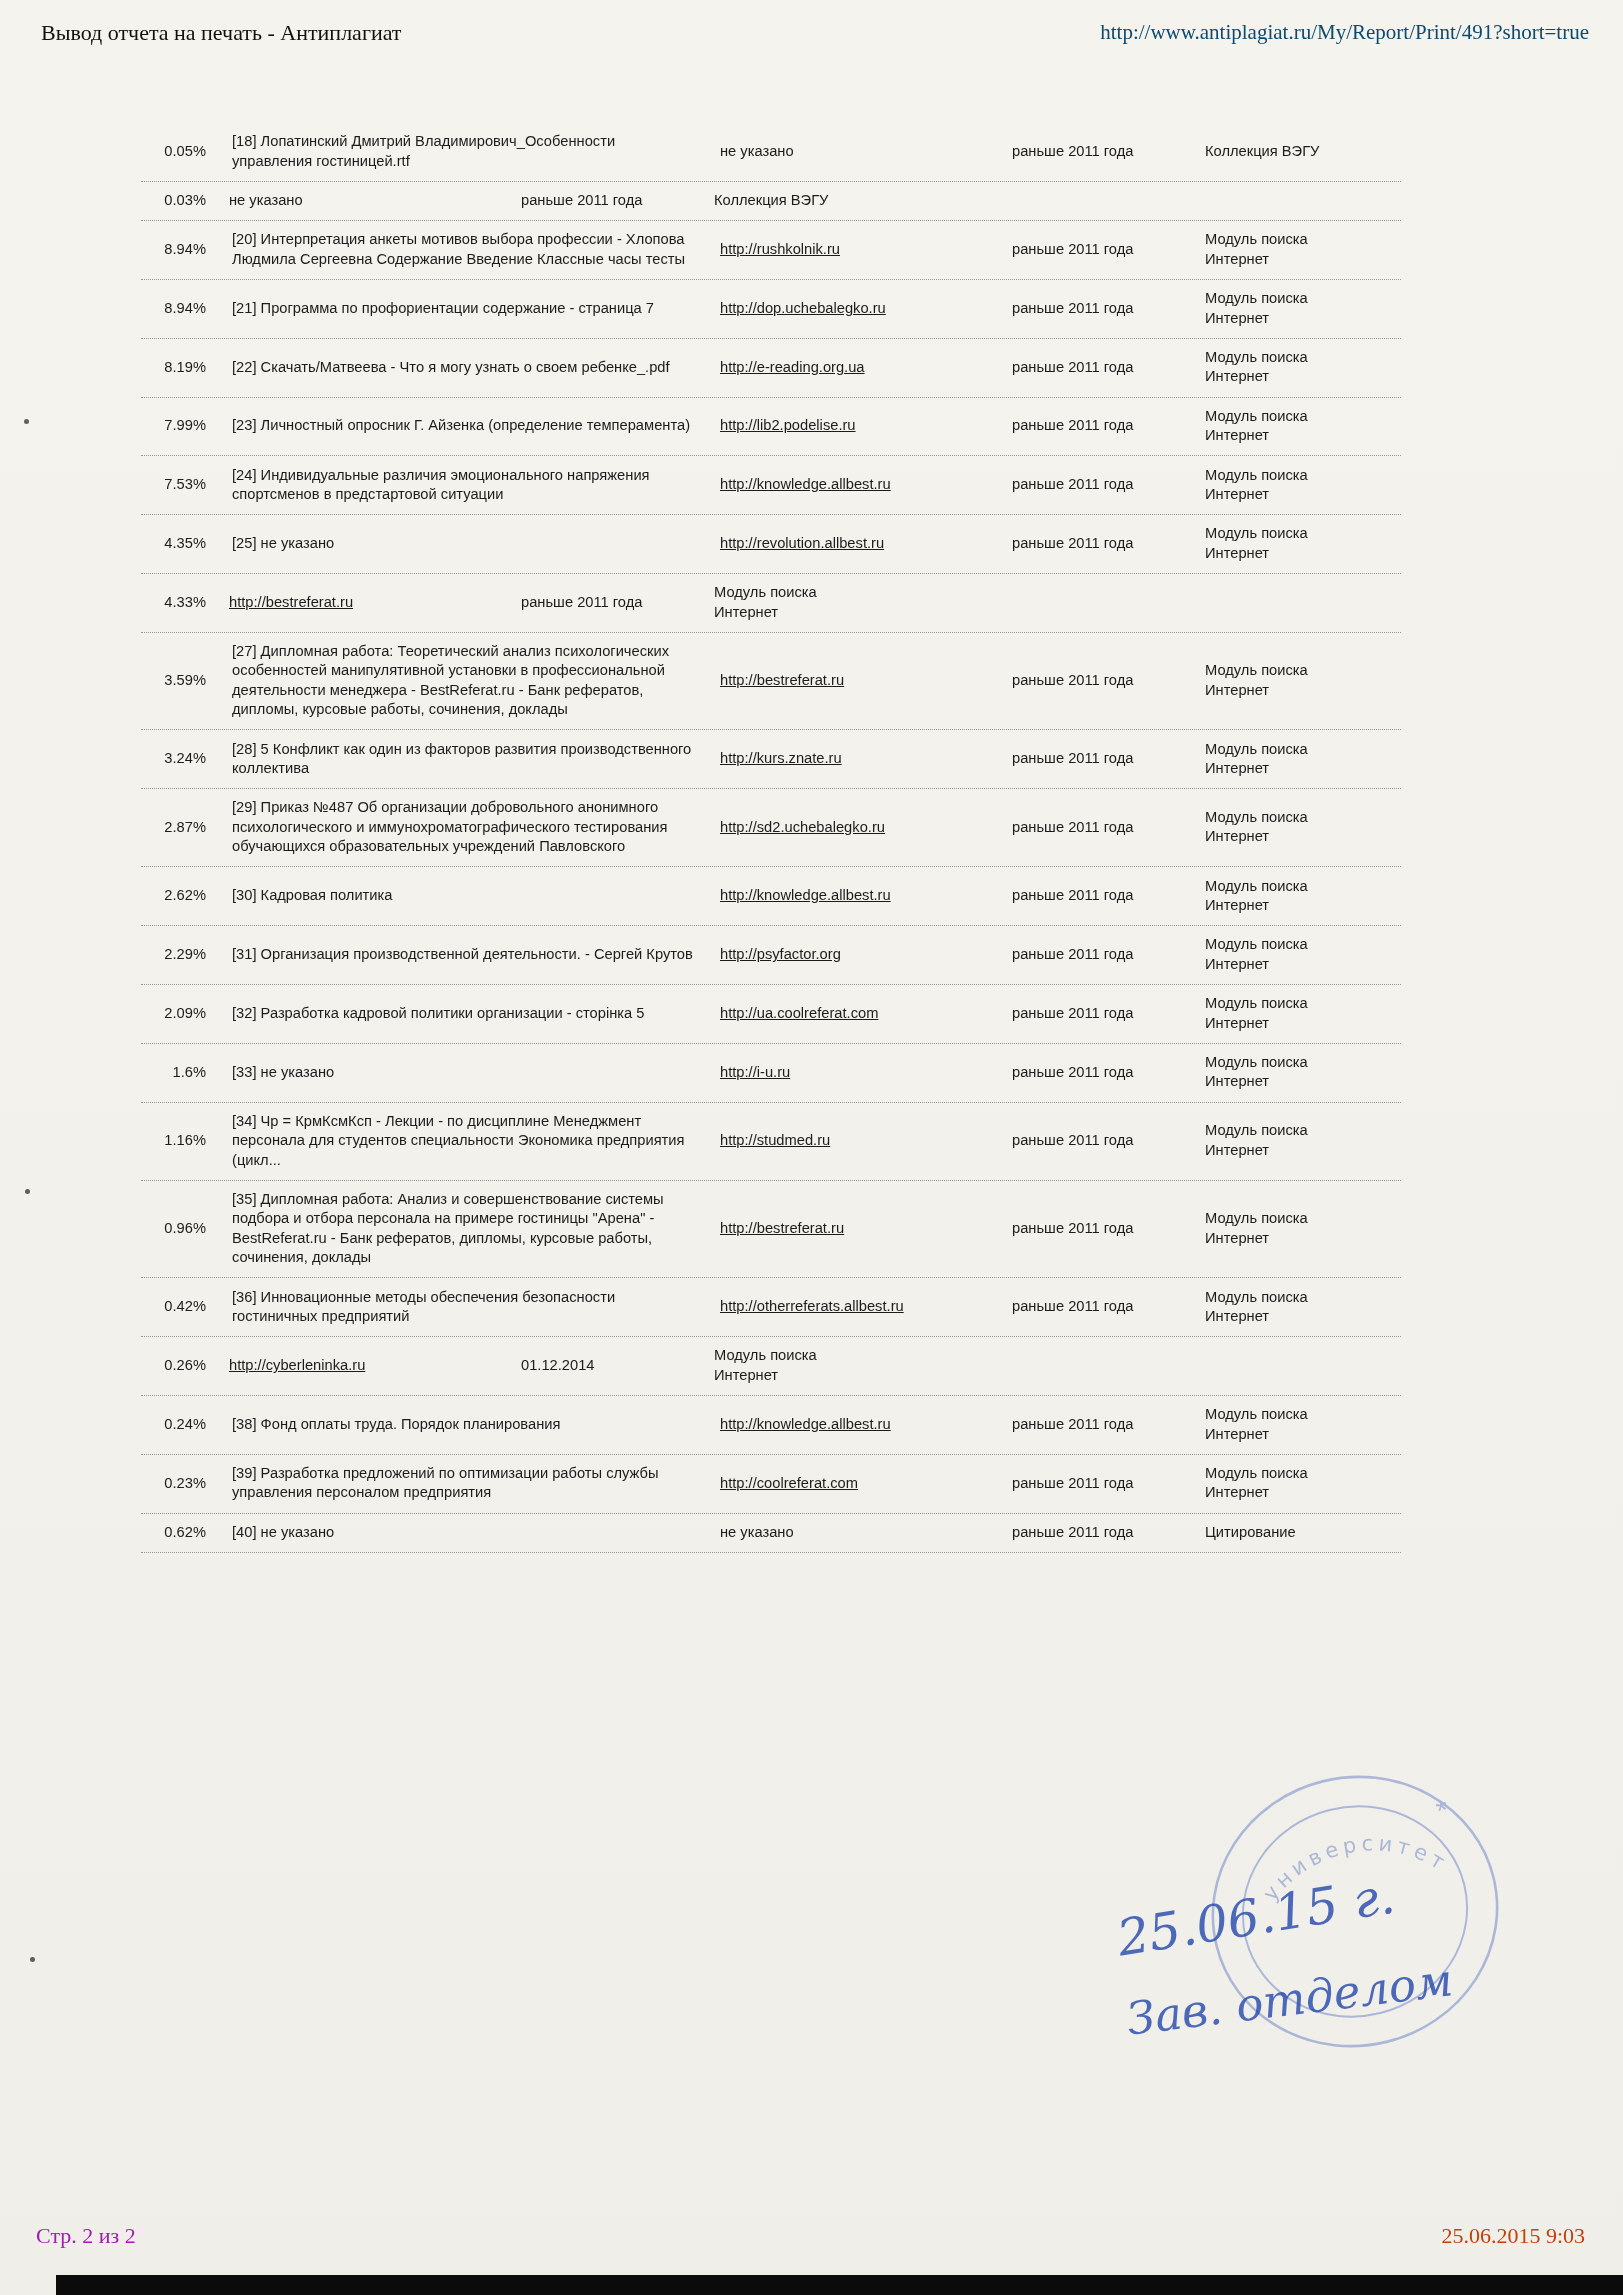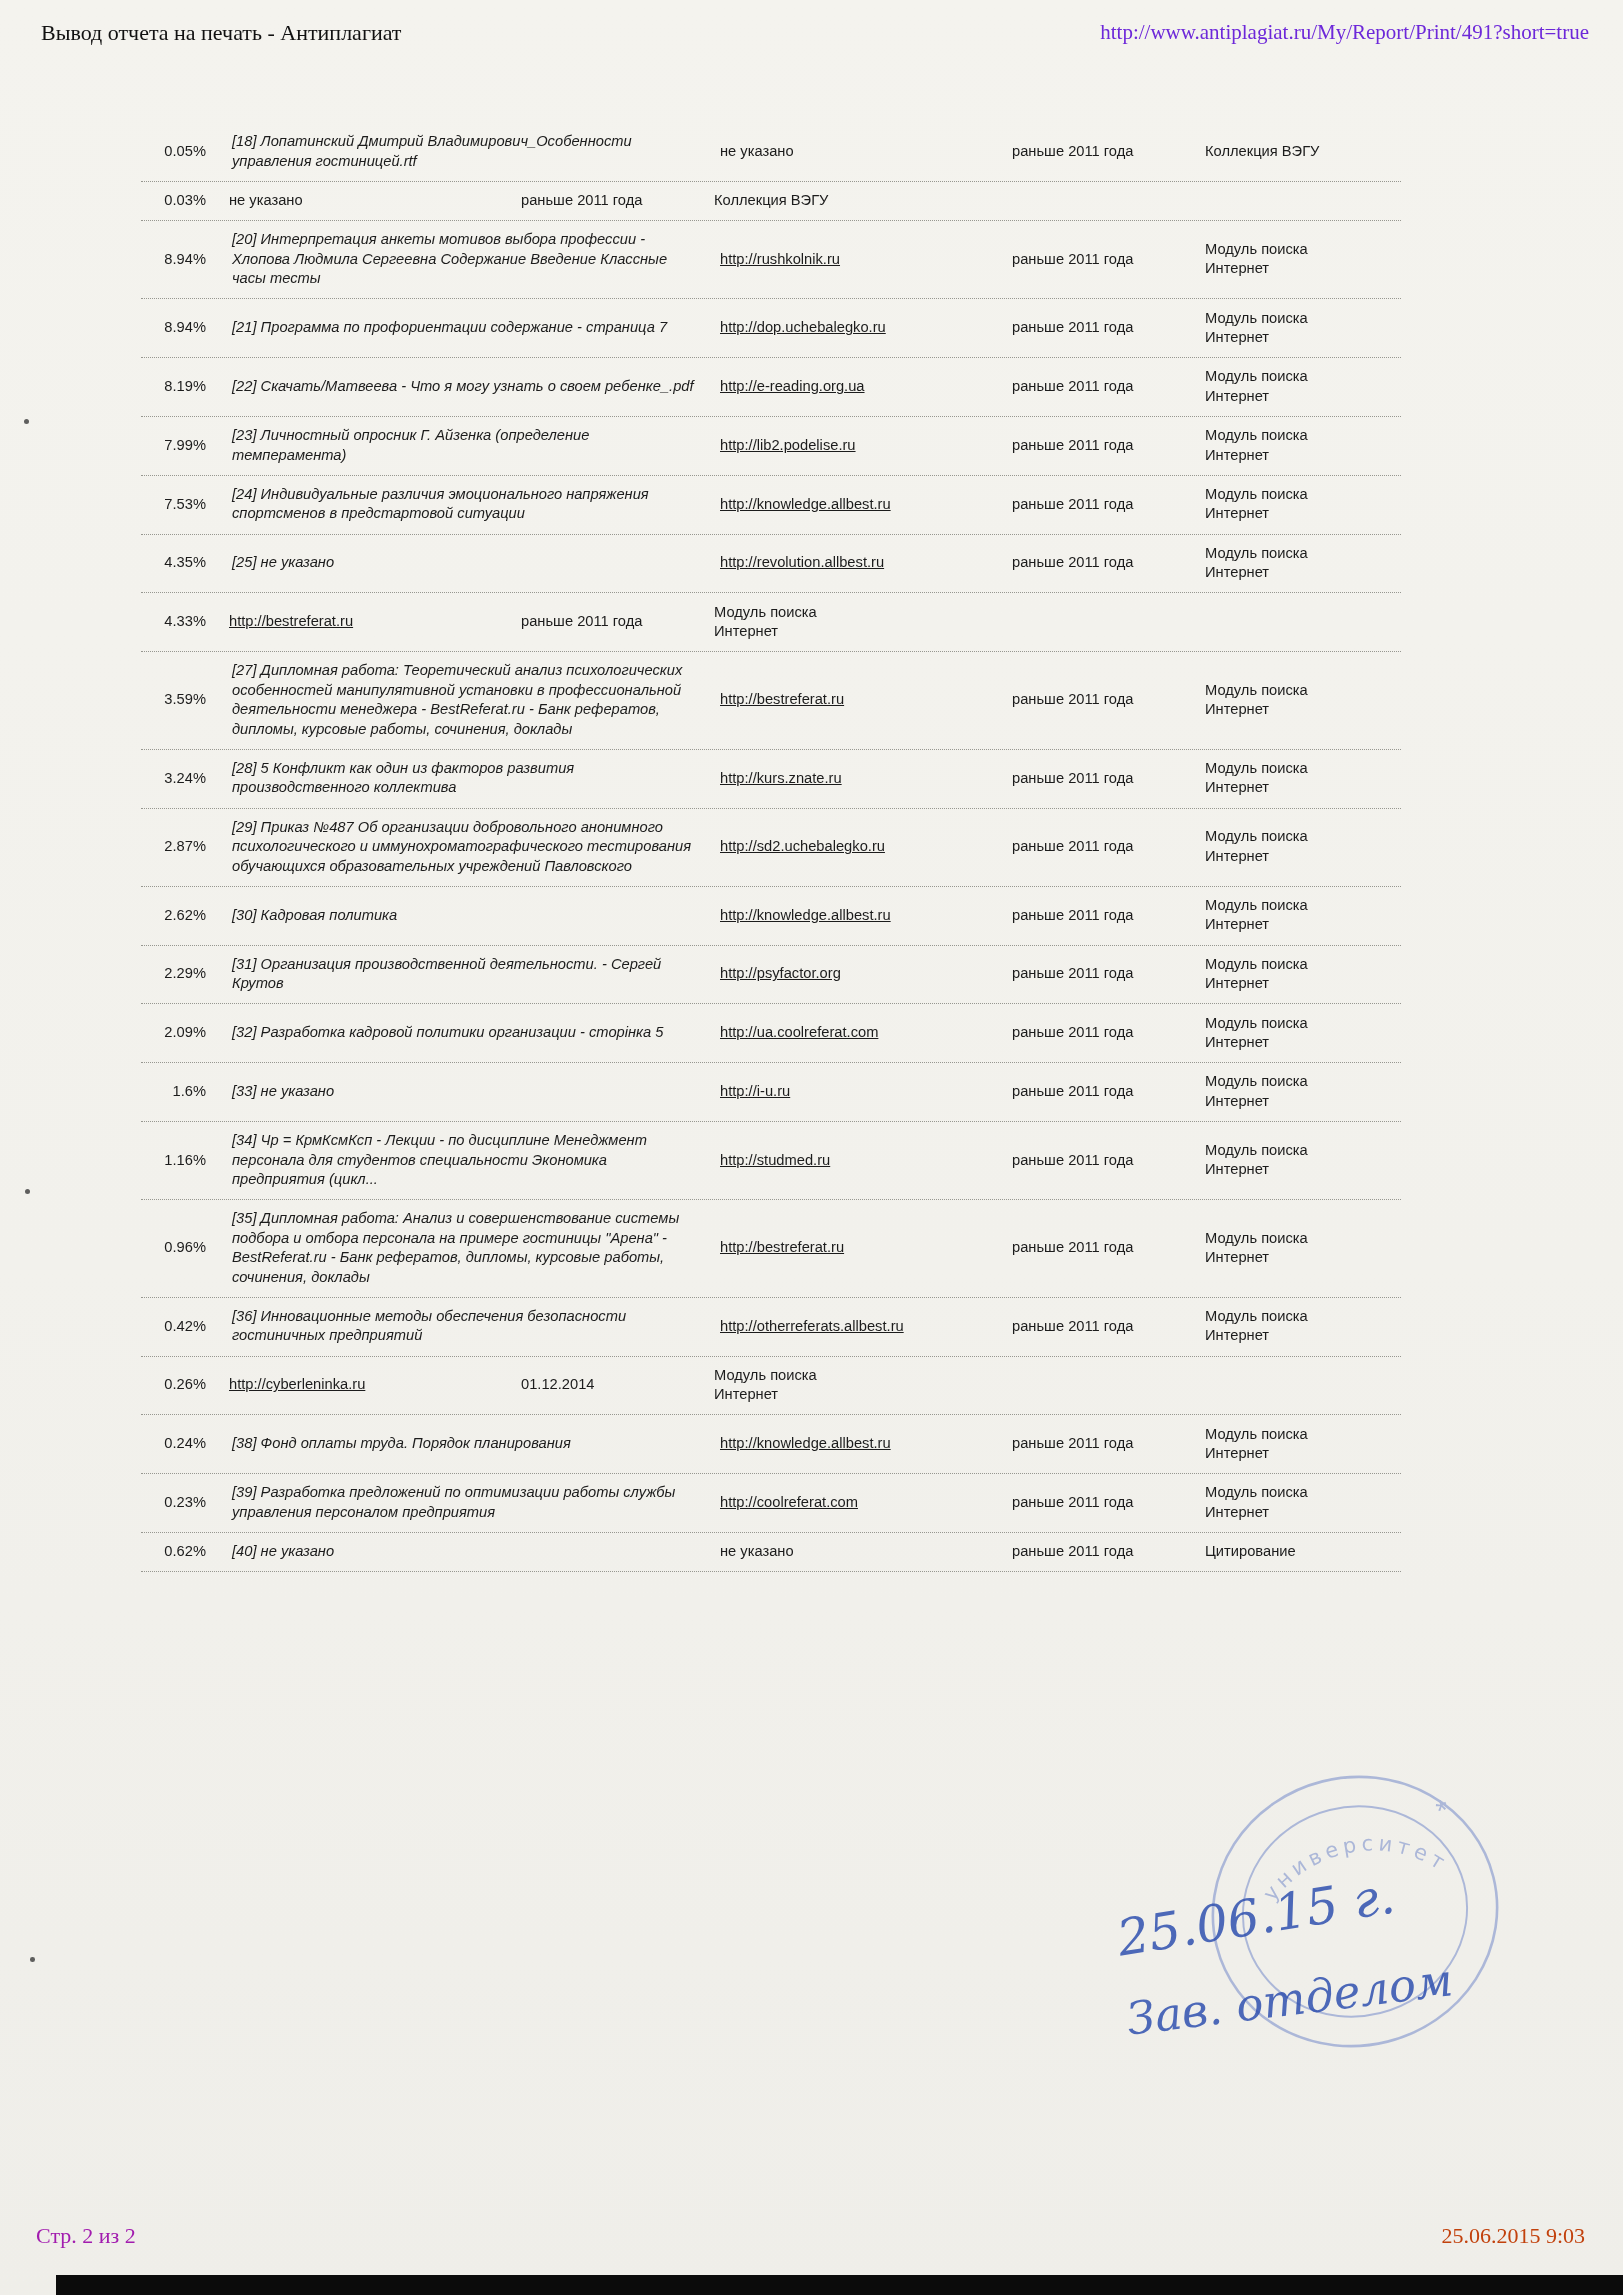--- a/index.html
+++ b/index.html
@@ -12,21 +12,21 @@
   .page{position:absolute;inset:0;}
   
   .h-title{
     position:absolute;left:41px;top:19.6px;
     font-family:"Liberation Serif","DejaVu Serif",serif;
     font-size:22px;color:#111;
   }
   .h-url{
     position:absolute;right:34px;top:19.6px;
     font-family:"Liberation Serif","DejaVu Serif",serif;
-    font-size:21px;color:#6d28d9;
+    font-size:21px;color:#0c4a6e;
   }
   .footer-left{
     position:absolute;left:36px;top:2223px;
     font-family:"Liberation Serif","DejaVu Serif",serif;
     font-size:22px;color:#a21caf;
   }
   .footer-right{
     position:absolute;right:38px;top:2223px;
     font-family:"Liberation Serif","DejaVu Serif",serif;
     font-size:22px;color:#c2410c;
@@ -35,21 +35,21 @@
   .table{
     position:absolute;left:141px;top:123px;width:1260px;
   }
   .row{
     display:flex;align-items:center;
     padding:9.2px 0 9.8px 0;
     border-bottom:1.3px dotted #979790;
     font-size:14.7px;line-height:1.32;
   }
   .col-percent{flex:none;width:65px;text-align:right;}
-  .col-desc{flex:none;width:465px;margin-left:26px;font-style:italic;}
+  .col-desc{flex:none;width:465px;margin-left:26px;}
   .col-link{flex:none;width:259px;margin-left:23px;word-break:break-all;}
   .col-link.url{text-decoration:underline;cursor:pointer;}
   .col-date{flex:none;width:157px;margin-left:33px;}
   .col-source{flex:none;width:128px;margin-left:36px;}
   
   .stamp-svg{position:absolute;left:1198px;top:1761px;}
   .hand{
     position:absolute;
     color:rgba(47,80,175,0.85);
     font-family:"DejaVu Serif","Liberation Serif",serif;

